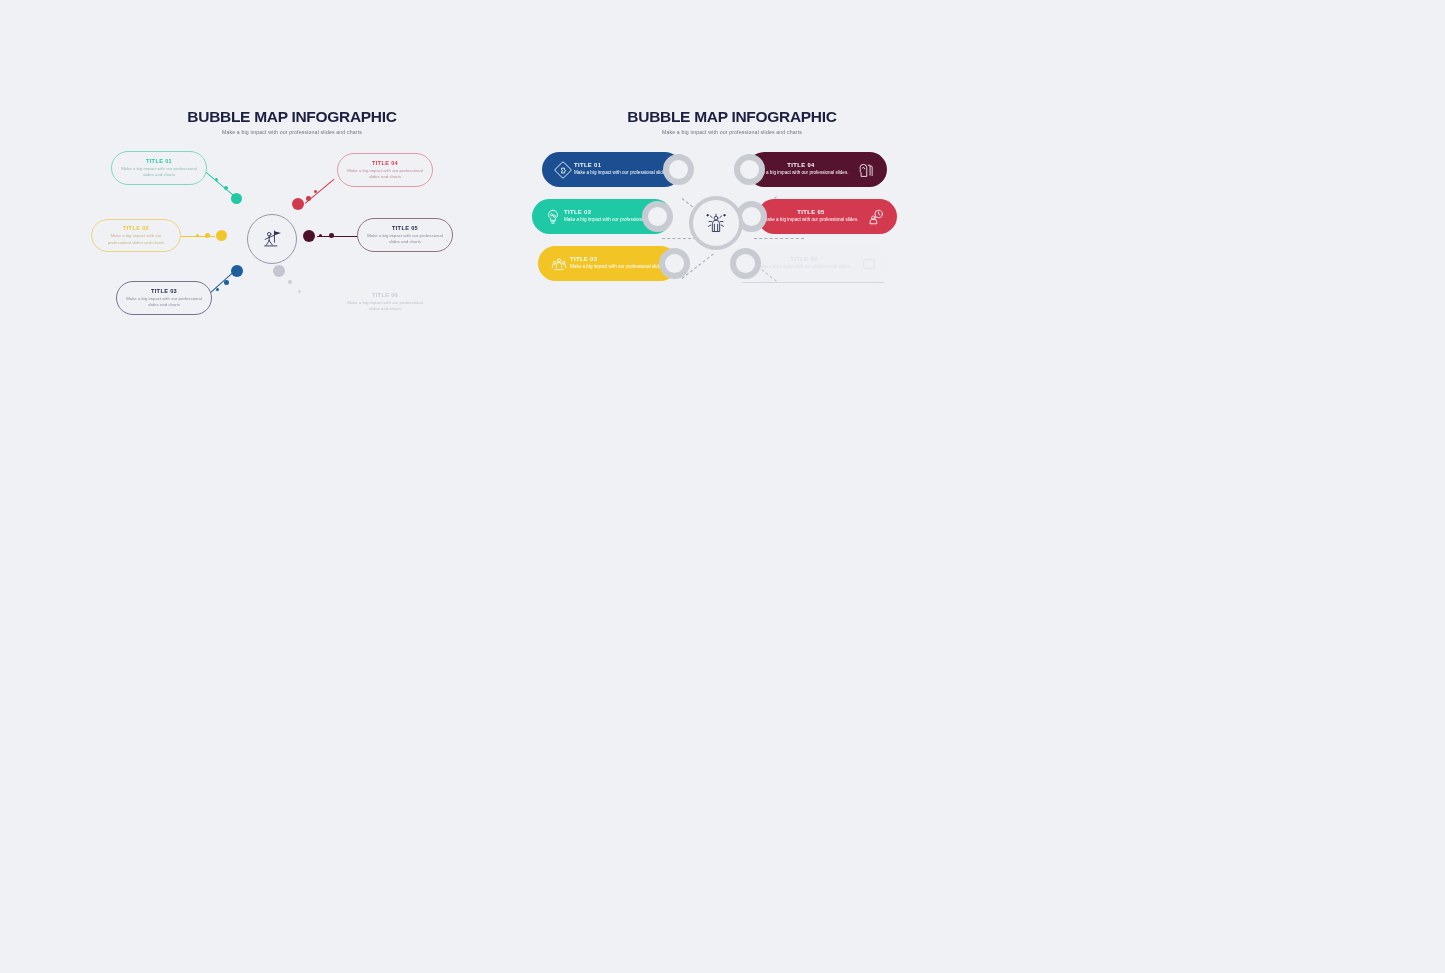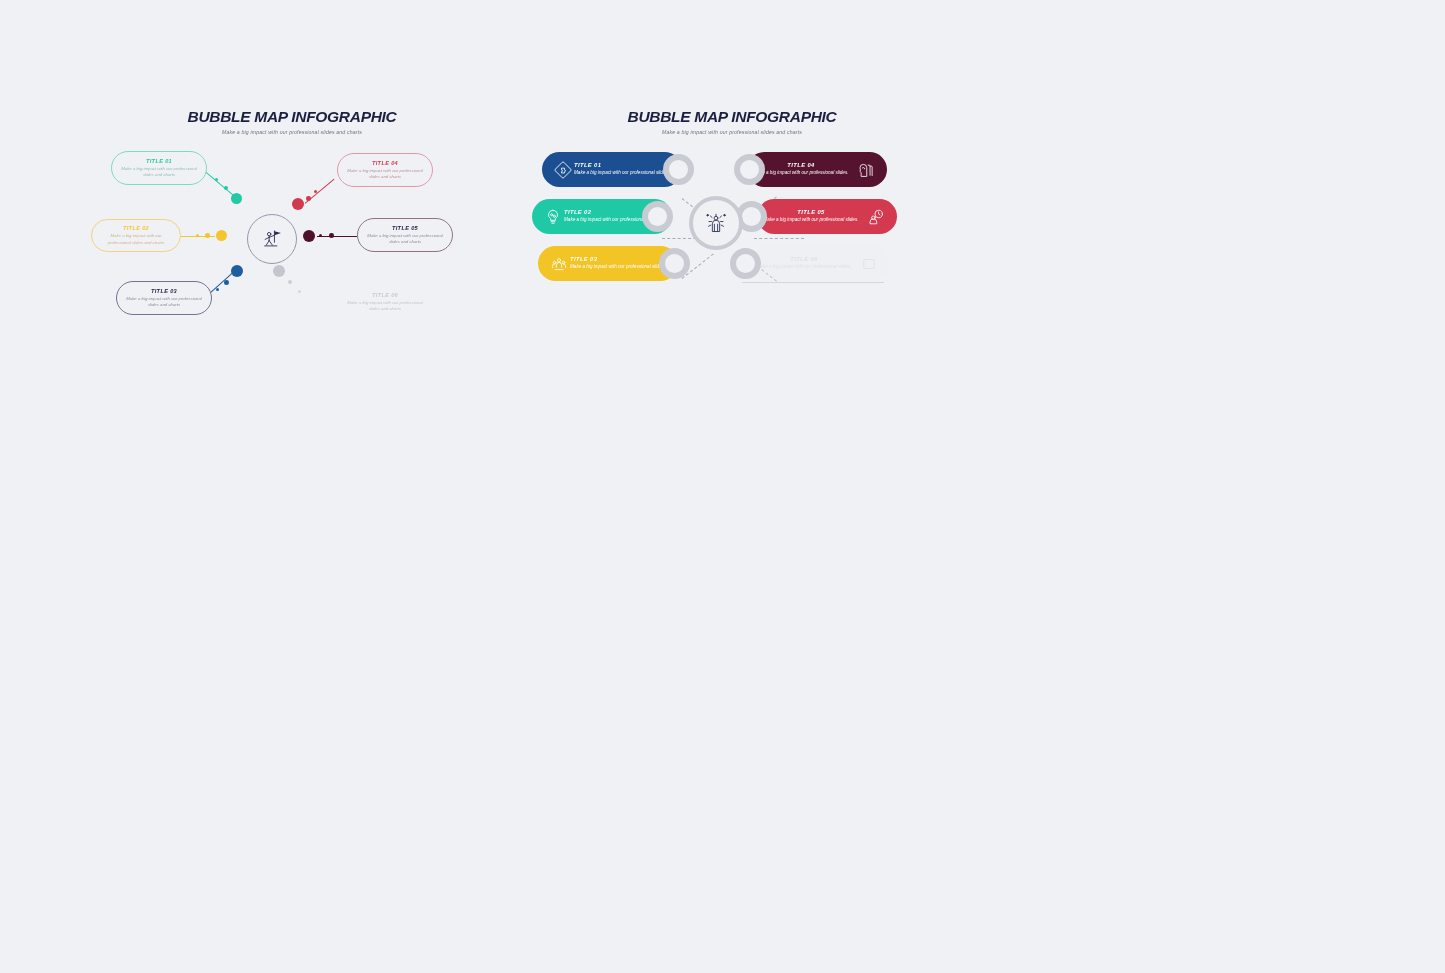--- a/index.html
+++ b/index.html
@@ -12,21 +12,21 @@
     font-family: "Liberation Sans", sans-serif;
   }
   .canvas {
     position: relative;
     width: 1445px;
     height: 973px;
     background: #f0f1f5;
   }
 
   
-  .panel { position: absolute; font-style: italic; }
+  .panel { position: absolute; }
   .panel-title {
     font-size: 15.5px;
     font-weight: bold;
     letter-spacing: -0.3px;
     color: #1c2040;
     text-align: center;
     white-space: nowrap;
   }
   .panel-subtitle {
     font-size: 5.2px;

